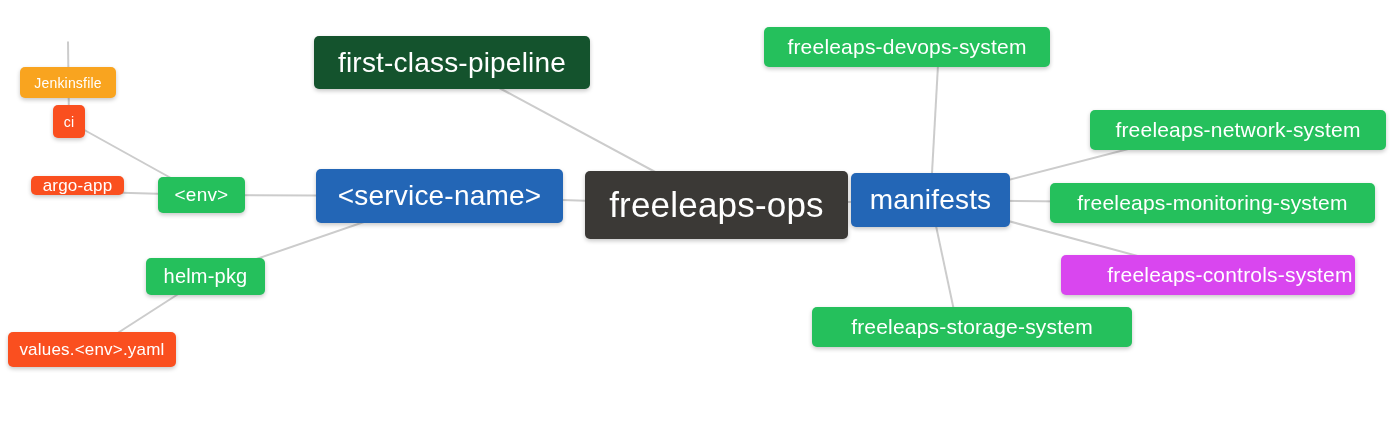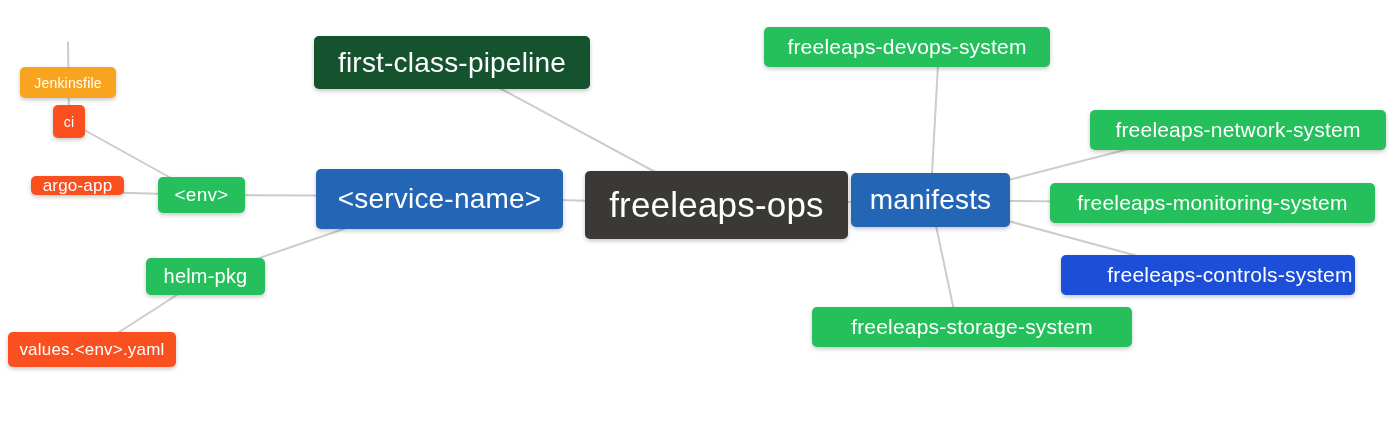--- a/index.html
+++ b/index.html
@@ -56,24 +56,24 @@
       <line x1="930.5" y1="200" x2="1202" y2="130" stroke="#cccccc" stroke-width="2"></line>
       <line x1="930.5" y1="200" x2="1212.5" y2="203" stroke="#cccccc" stroke-width="2"></line>
       <line x1="930.5" y1="200" x2="1208" y2="275" stroke="#cccccc" stroke-width="2"></line>
       <line x1="930.5" y1="200" x2="957.5" y2="327" stroke="#cccccc" stroke-width="2"></line>
     </svg>
 
   <div class="node" style="left: 20px; top: 26px; width: 96px; height: 31px; font-size: 14px; background: rgb(249, 164, 31); margin-top: 41px;">Jenkinsfile</div>
   <div class="node" style="left: 53px; top: 105px; width: 32px; height: 33px; font-size: 14px; background: rgb(250, 79, 31);">ci</div>
   <div class="node" style="left: 31px; top: 176px; width: 93px; height: 19px; font-size: 17px; background: rgb(250, 79, 31);">argo-app</div>
   <div class="node" style="left: 158px; top: 177px; width: 87px; height: 36px; font-size: 19px; background: rgb(37, 192, 92);">&lt;env&gt;</div>
-  <div class="node" style="left: 316px; top: 169px; width: 247px; height: 60px; font-size: 28px; background: rgb(35, 102, 182);">&lt;service-name&gt;</div>
+  <div class="node" style="left: 316px; top: 169px; width: 247px; height: 54px; font-size: 28px; background: rgb(35, 102, 182);">&lt;service-name&gt;</div>
   <div class="node" style="left: 314px; top: 36px; width: 276px; height: 53px; font-size: 28px; background: #14532d;">first-class-pipeline</div>
   <div class="node" style="left: 146px; top: 258px; width: 119px; height: 37px; font-size: 20px; background: rgb(37, 192, 92);">helm-pkg</div>
   <div class="node" style="left: 8px; top: 332px; width: 168px; height: 35px; font-size: 17px; background: rgb(250, 79, 31);">values.&lt;env&gt;.yaml</div>
   <div class="node" style="left: 585px; top: 171px; width: 263px; height: 68px; font-size: 35px; background: rgb(59, 57, 54);">freeleaps-ops</div>
   <div class="node" style="left: 851px; top: 173px; width: 159px; height: 54px; font-size: 28px; background: rgb(35, 102, 182);">manifests</div>
   <div class="node" style="left: 764px; top: 27px; width: 286px; height: 40px; font-size: 21px; background: rgb(37, 192, 92); text-align: center;">freeleaps-devops-system</div>
   <div class="node" style="left: 1054px; top: 110px; width: 296px; height: 40px; font-size: 21px; background: rgb(37, 192, 92); margin-left: 36px;">freeleaps-network-system</div>
   <div class="node" style="left: 1050px; top: 183px; width: 325px; height: 40px; font-size: 21px; background: rgb(37, 192, 92);">freeleaps-monitoring-system</div>
-  <div class="node" style="left: 1061px; top: 255px; width: 294px; height: 40px; font-size: 21px; background: #1d4ed8; padding-left: 44px;">freeleaps-controls-system</div>
+  <div class="node" style="left: 1061px; top: 255px; width: 294px; height: 40px; font-size: 21px; background: #d946ef; padding-left: 44px;">freeleaps-controls-system</div>
   <div class="node" style="left: 812px; top: 307px; width: 320px; height: 40px; font-size: 21px; background: rgb(37, 192, 92);">freeleaps-storage-system</div>
 </div>
 
 </body></html>

